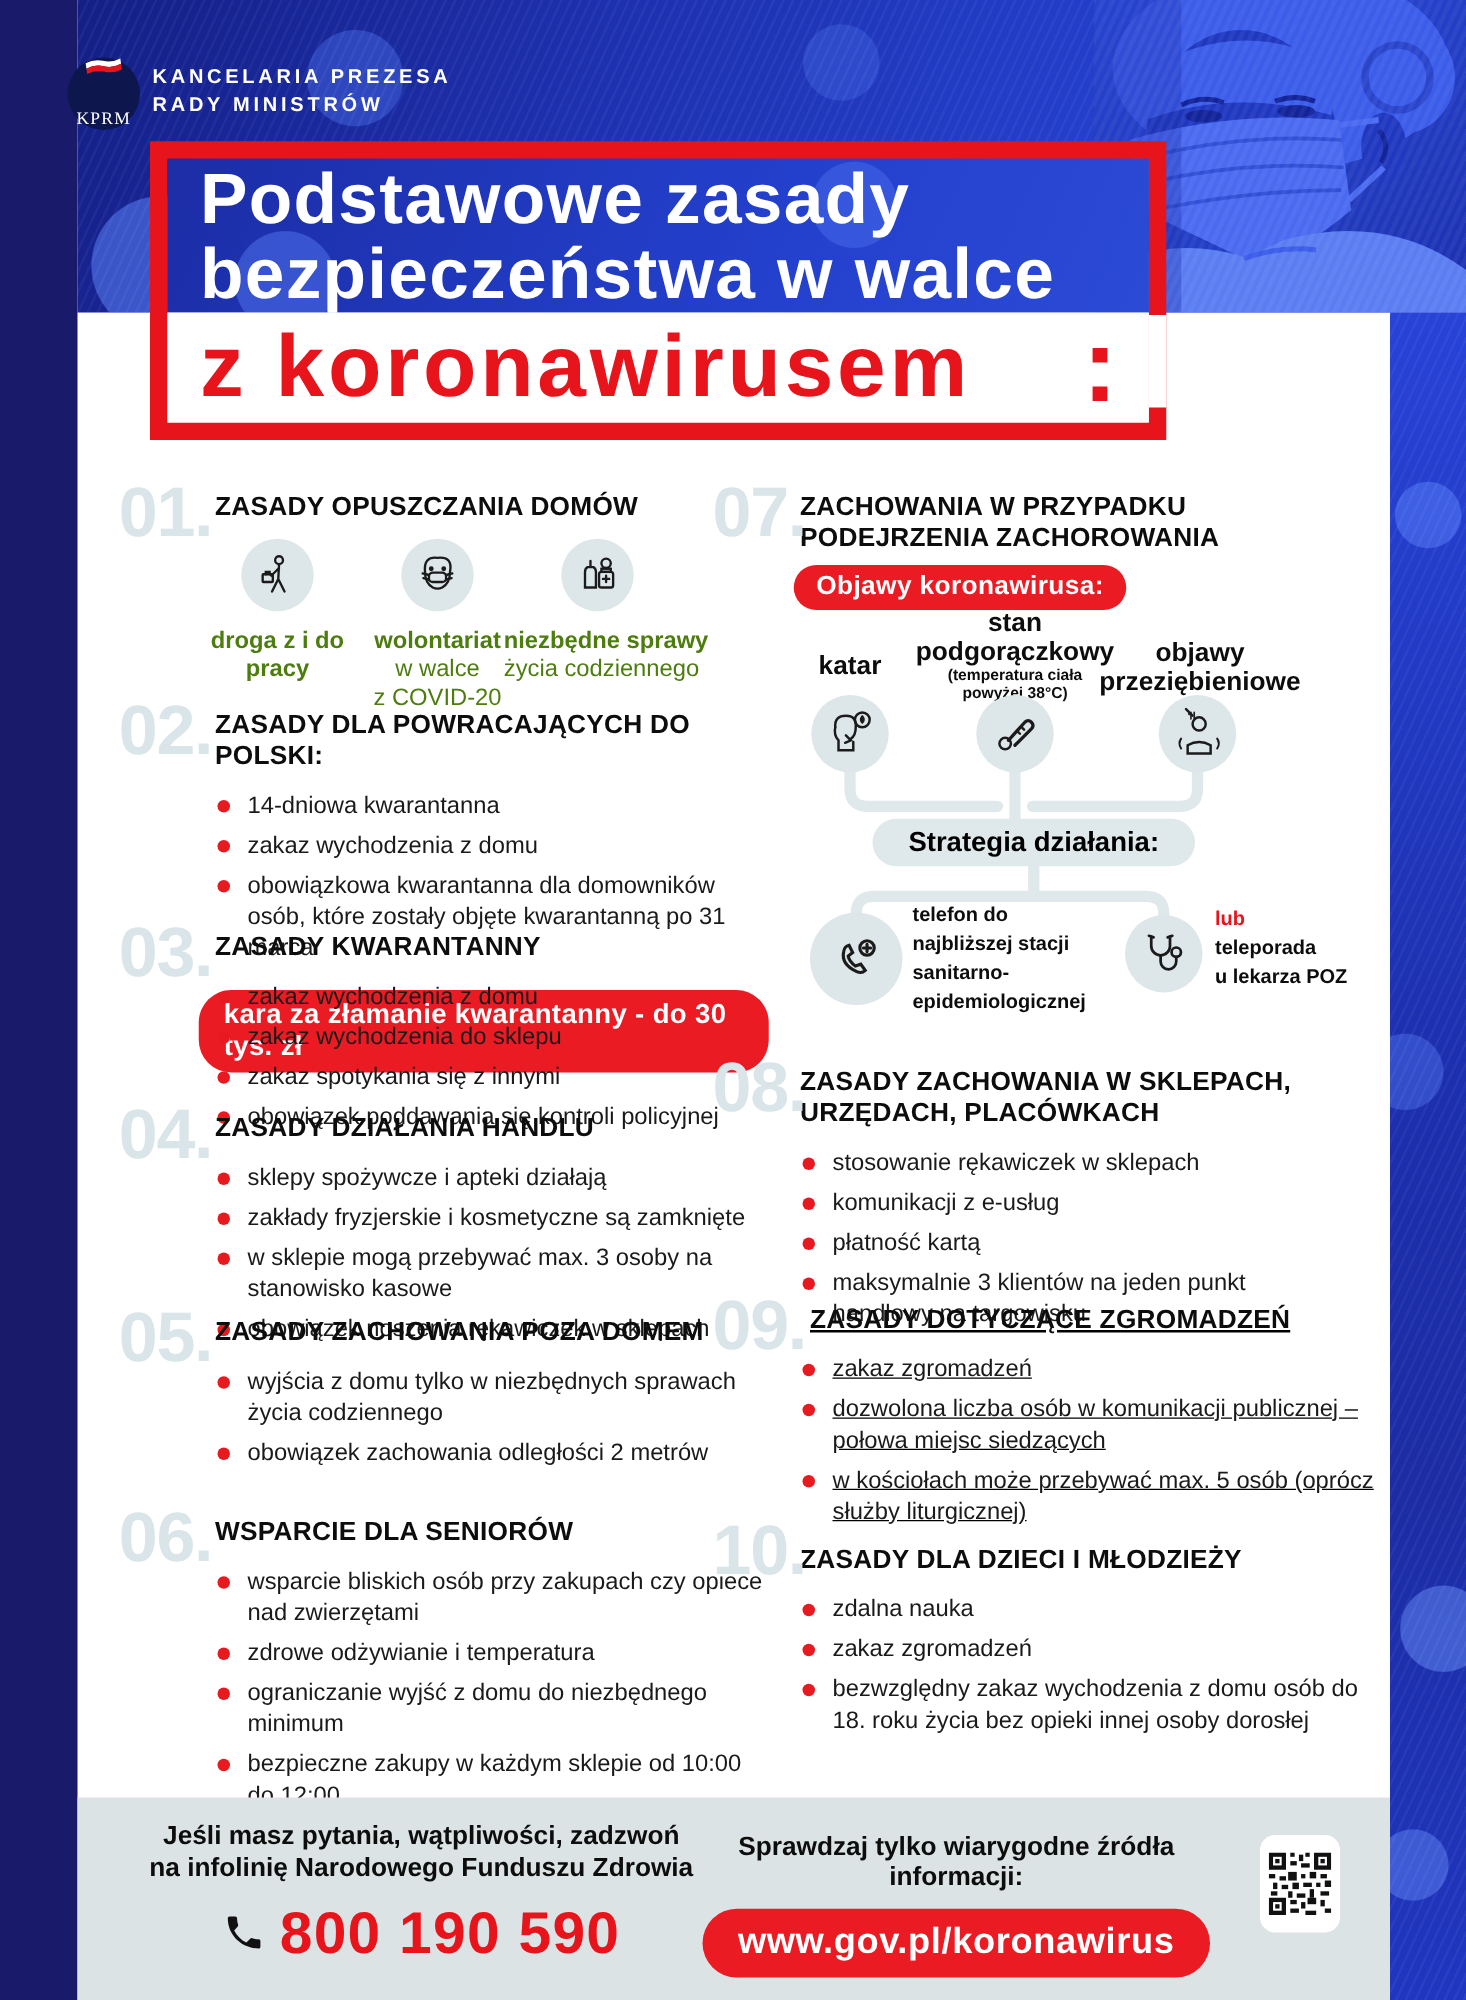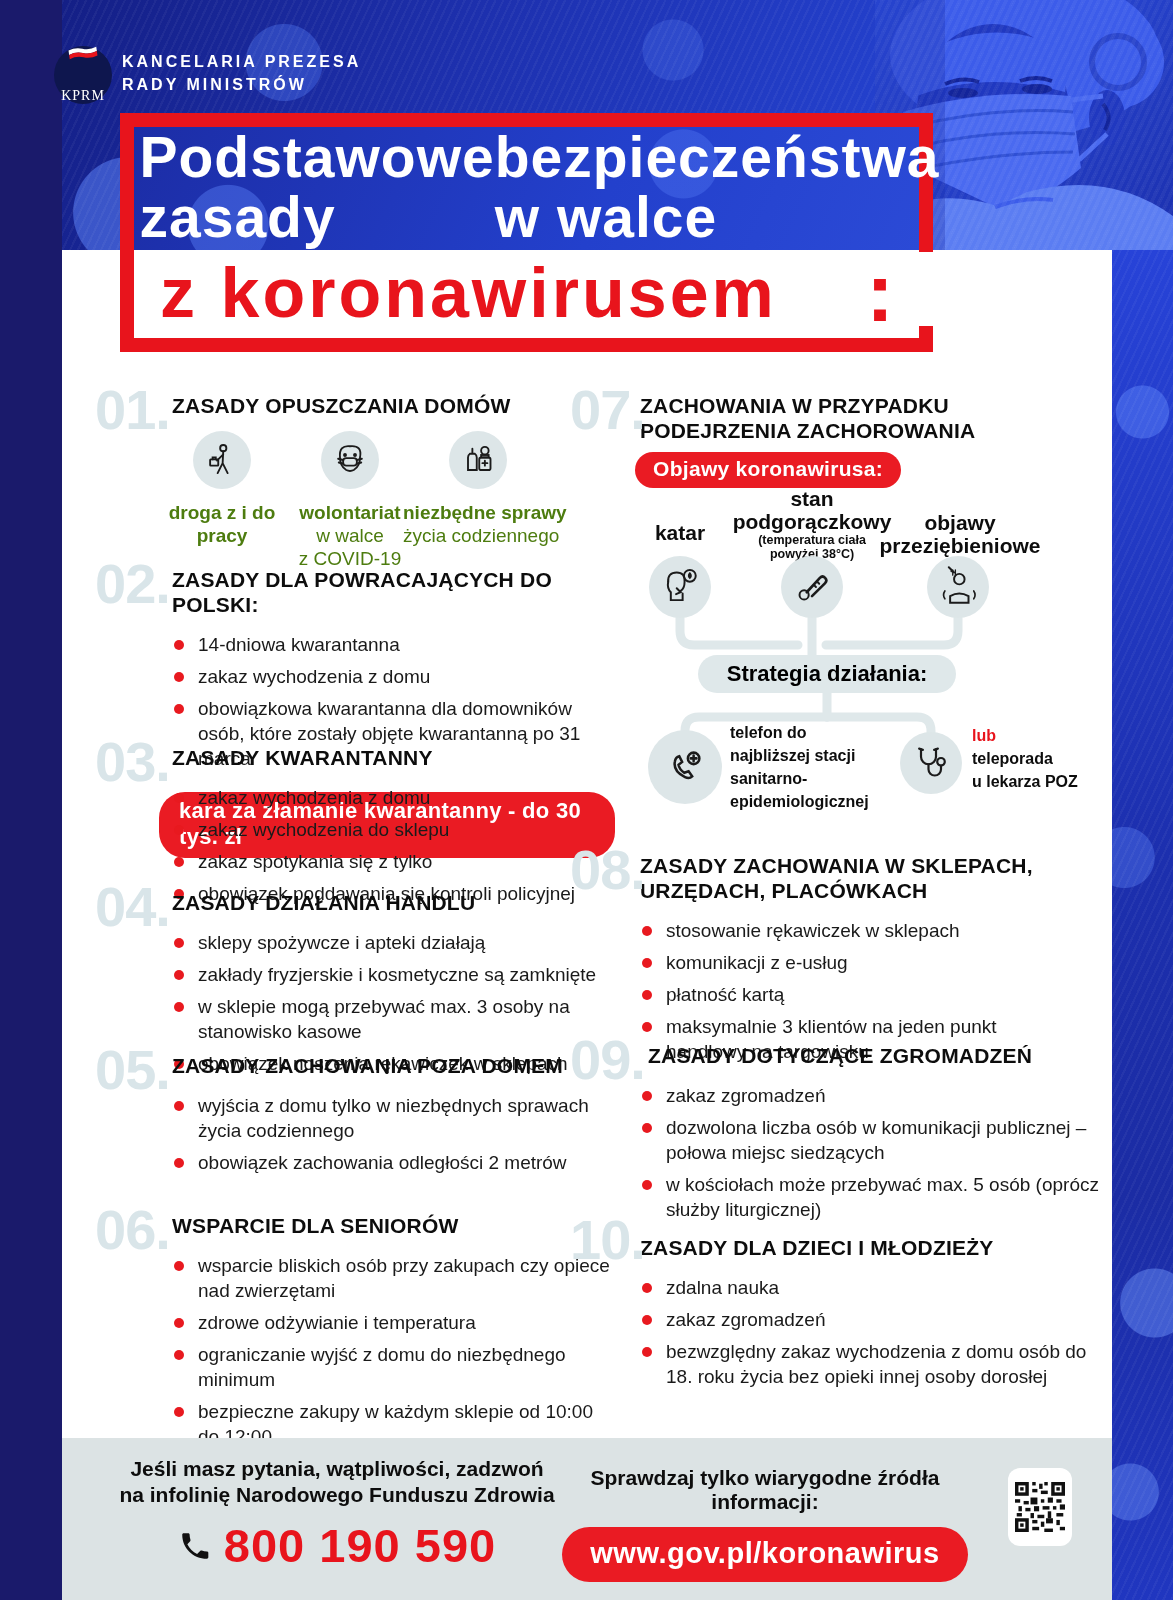--- a/index.html
+++ b/index.html
@@ -30,21 +30,21 @@
 
   
   .logo{left:-8px;top:46px;width:58px;height:58px;border-radius:50%;background:#0e164e;z-index:6;
         display:flex;flex-direction:column;align-items:center;justify-content:space-between;gap:1px;}
   .logo .kprm-text{color:#fff;font-family:"Liberation Serif",serif;font-size:14px;letter-spacing:1px;}
   .org{left:60px;top:50px;color:#fff;font-weight:700;font-size:16px;letter-spacing:3px;line-height:23px;z-index:6;}
 
   
   .title-frame{left:120px;top:113px;width:813px;height:239px;border:14px solid #e8141c;
                box-sizing:border-box;z-index:4;}
-  .t-blue{height:123px;display:flex;flex-direction:row;justify-content:center;padding-left:26px;
+  .t-blue{height:123px;display:flex;flex-direction:column;justify-content:center;padding-left:26px;
     background:
       radial-gradient(circle at 12% 80%, rgba(95,135,255,.40) 0 40px, transparent 41px),
       radial-gradient(circle at 70% 30%, rgba(95,135,255,.30) 0 34px, transparent 35px),
       linear-gradient(115deg,#1c2da6 0%,#2340cc 60%,#2b4ad6 100%);}
   .t-blue div{color:#fff;font-size:57px;font-weight:800;line-height:60px;letter-spacing:1px;}
   .t-white{height:88px;background:#fff;color:#e8141c;font-size:70px;font-weight:800;
            line-height:86px;padding-left:26px;letter-spacing:3px;white-space:nowrap;}
   .border-patch{left:919px;top:252px;width:14px;height:74px;background:#fff;z-index:5;}
   .title-colon{left:866px;top:240px;z-index:6;color:#e8141c;font-size:84px;font-weight:800;line-height:105px;}
 
@@ -172,21 +172,21 @@
           <svg width="40" height="40" viewBox="0 0 64 64" fill="none" stroke="#1b1b1b" stroke-width="3" stroke-linecap="round">
             <path d="M16 28 Q14 8 32 10 Q52 8 48 28 Q48 42 38 48 Q32 51 26 48 Q16 42 16 28 Z"></path>
             <rect x="21" y="29" width="22" height="12" rx="5"></rect>
             <path d="M21 32 L13 30 M21 38 L14 36 M43 32 L51 30 M43 38 L50 36"></path>
             <circle cx="24" cy="24" r="1.6" fill="#1b1b1b"></circle>
             <circle cx="40" cy="24" r="1.6" fill="#1b1b1b"></circle>
           </svg>
         </div>
       <div class="lab b">wolontariat</div>
       <div class="lab">w walce</div>
-      <div class="lab">z COVID-19</div>
+      <div class="lab">z COVID-20</div>
     </div>
     <div class="icol" style="left:308px;">
       <div class="circ">
           <svg width="40" height="40" viewBox="0 0 64 64" fill="none" stroke="#1b1b1b" stroke-width="3" stroke-linecap="round">
             <path d="M23 14 v8 M19 22 h8 M19 22 q-3 2 -3 6 v20 h14 v-20 q0 -4 -3 -6"></path>
             <circle cx="43" cy="17" r="6"></circle>
             <rect x="34" y="28" width="18" height="20" rx="3"></rect>
             <rect x="37" y="24" width="12" height="4"></rect>
             <path d="M43 33 v8 M39 37 h8"></path>
           </svg>
@@ -206,21 +206,21 @@
     </ul>
     <div class="rpill">kara za złamanie kwarantanny - do 30 tys. zł</div>
   </div>
 
   <div class="sec" id="s3" style="left:95px;top:735px;width:520px;">
     <div class="num">03.</div>
     <div class="head">ZASADY KWARANTANNY</div>
     <ul class="blist">
       <li>zakaz wychodzenia z domu</li>
       <li>zakaz wychodzenia do sklepu</li>
-      <li>zakaz spotykania się z tylko</li>
+      <li>zakaz spotykania się z innymi</li>
       <li>obowiązek poddawania się kontroli policyjnej</li>
     </ul>
   </div>
 
   <div class="sec" id="s4" style="left:95px;top:880px;width:520px;">
     <div class="num">04.</div>
     <div class="head">ZASADY DZIAŁANIA HANDLU</div>
     <ul class="blist">
       <li>sklepy spożywcze i apteki działają</li>
       <li>zakłady fryzjerskie i kosmetyczne są zamknięte</li>
@@ -344,21 +344,21 @@
       <div>URZĘDACH, PLACÓWKACH</div>
     </div>
     <ul class="blist" style="margin-left:70px;width:420px;">
       <li>stosowanie rękawiczek w sklepach</li>
       <li>komunikacji z e-usług</li>
       <li>płatność kartą</li>
       <li>maksymalnie 3 klientów na jeden punkt handlowy na targowisku</li>
     </ul>
   </div>
 
-  <div class="sec" id="s9" style="left:570px;top:1033px;width:530px;">
+  <div class="sec" id="s9" style="left:570px;top:1033px;width:530px;text-decoration:underline;">
     <div class="num">09.</div>
     <div class="head" style="margin-left:78px;">ZASADY DOTYCZĄCE ZGROMADZEŃ</div>
     <ul class="blist" style="margin-left:70px;width:460px;">
       <li>zakaz zgromadzeń</li>
       <li>dozwolona liczba osób w komunikacji publicznej – połowa miejsc siedzących</li>
       <li>w kościołach może przebywać max. 5 osób (oprócz służby liturgicznej)</li>
     </ul>
   </div>
 
   <div class="sec" id="s10" style="left:570px;top:1213px;width:530px;">

